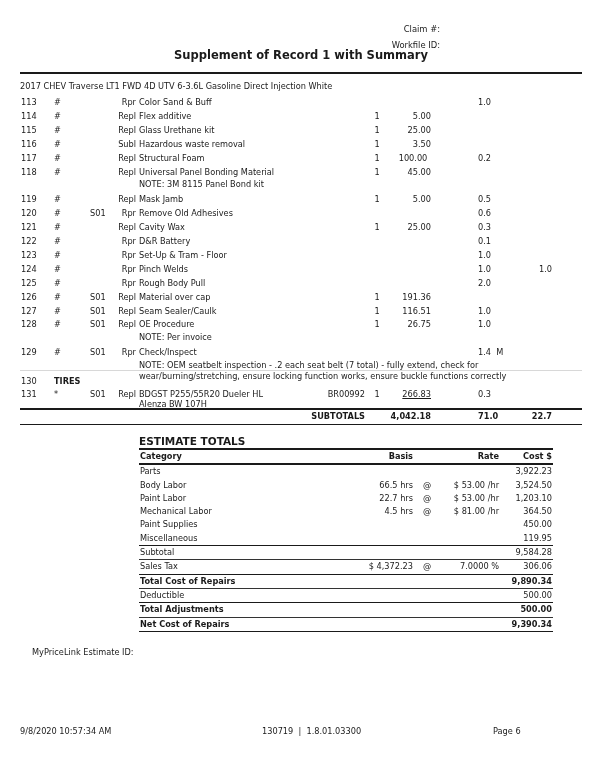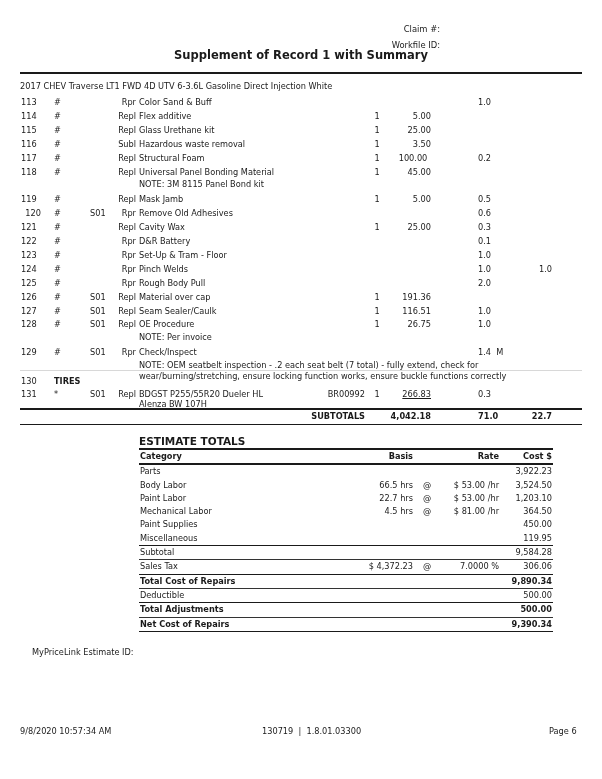--- a/index.html
+++ b/index.html
@@ -41,21 +41,21 @@
   .e-cat   { position: absolute; left: 1px; }
   .e-basis { position: absolute; right: 140px; text-align: right; }
   .e-at    { position: absolute; left: 284px; }
   .e-rate  { position: absolute; right: 54px; text-align: right; }
   .e-cost  { position: absolute; right: 1px; text-align: right; }
   .ehead { font-weight: bold; }
 
   #mpl { top: 647px; left: 20px; padding-left: 12px; }
   #foot-date { top: 726px; left: 20px; }
   #foot-mid { top: 726px; left: 262px; }
-  #foot-page { top: 726px; left: 549px; text-align: center; }
+  #foot-page { top: 726px; left: 493px; text-align: center; }
 </style>
 </head>
 <body>
 
 <div class="abs hdr-right" id="claim">Claim #:</div>
 <div class="abs hdr-right" id="workfile">Workfile ID:</div>
 <div class="abs" id="title">Supplement of Record 1 with Summary</div>
 <div class="abs" id="title-rule"></div>
 <div class="abs" id="vehicle">2017 CHEV Traverse LT1 FWD 4D UTV 6-3.6L Gasoline Direct Injection White</div>
 
@@ -141,21 +141,21 @@
       <span class="c-sup" style="white-space: pre;"></span>
       <span class="c-op" style="white-space: pre;">Repl</span>
       <span class="c-desc" style="white-space: pre;">Mask Jamb</span>
       <span class="c-part" style="white-space: pre;"></span>
       <span class="c-qty" style="white-space: pre;">1</span>
       <span class="c-price" style="white-space: pre;">5.00</span>
       <span class="c-labor" style="white-space: pre;">0.5</span>
       <span class="c-paint" style="white-space: pre;"></span>
     </div>
     <div class="row" style="top: 207.2px;">
-      <span class="c-line" style="white-space: pre; text-align: right;">120</span>
+      <span class="c-line" style="white-space: pre;">120</span>
       <span class="c-oper" style="white-space: pre;">#</span>
       <span class="c-sup" style="white-space: pre;">S01</span>
       <span class="c-op" style="white-space: pre;">Rpr</span>
       <span class="c-desc" style="white-space: pre;">Remove Old Adhesives</span>
       <span class="c-part" style="white-space: pre;"></span>
       <span class="c-qty" style="white-space: pre;"></span>
       <span class="c-price" style="white-space: pre;"></span>
       <span class="c-labor" style="white-space: pre;">0.6</span>
       <span class="c-paint" style="white-space: pre;"></span>
     </div>

